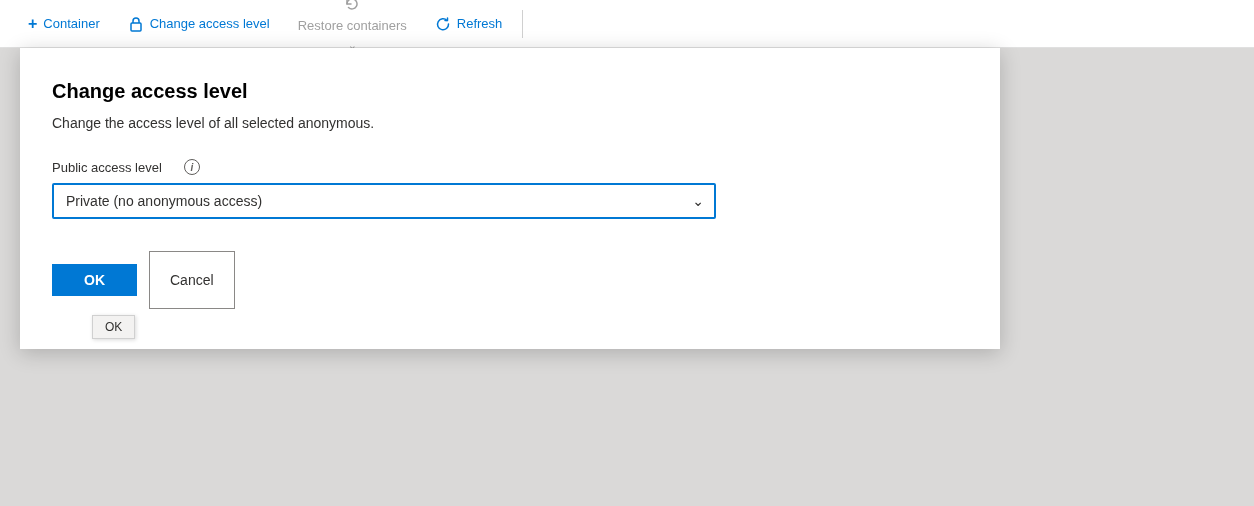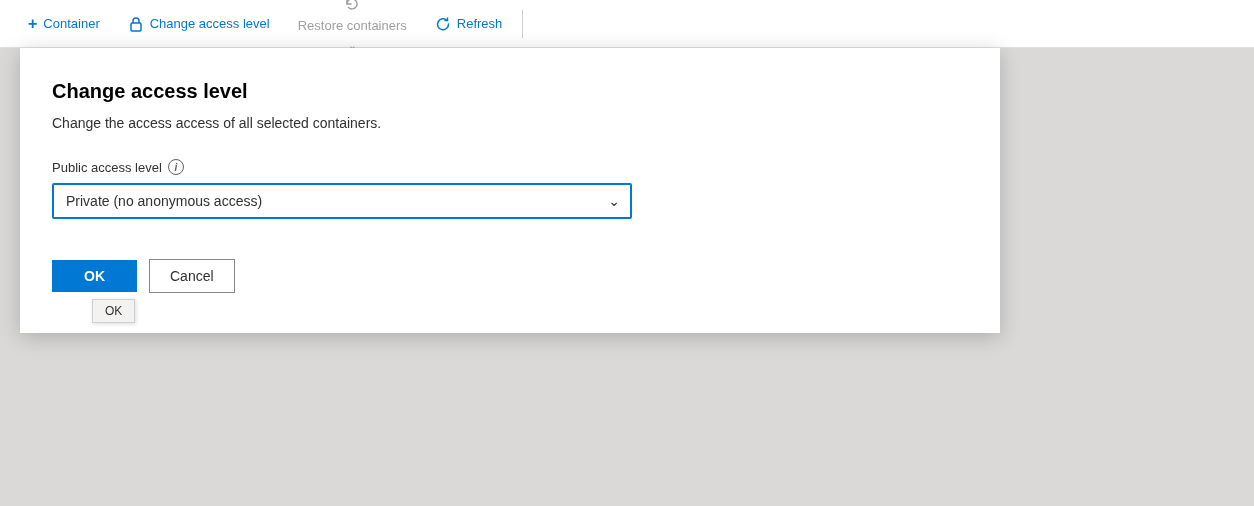--- a/index.html
+++ b/index.html
@@ -105,21 +105,21 @@
 
     .modal-description {
       font-size: 14px;
       color: #323130;
       margin-bottom: 28px;
     }
 
     .form-label {
       display: flex;
       align-items: center;
-      gap: 6px;
+      gap: 22px;
       font-size: 13px;
       color: #323130;
       margin-bottom: 8px;
     }
 
     .info-icon {
       display: inline-flex;
       align-items: center;
       justify-content: center;
       width: 16px;
@@ -128,22 +128,22 @@
       border-radius: 50%;
       font-size: 10px;
       color: #605e5c;
       cursor: pointer;
       font-style: italic;
       font-weight: bold;
     }
 
     .select-wrapper {
       position: relative;
-      width: 580px;
-      margin-bottom: 40px;
+      width: 664px;
+      margin-bottom: 32px;
     }
 
     .select-box {
       width: 100%;
       padding: 8px 40px 8px 12px;
       border: 2px solid #0078d4;
       border-radius: 2px;
       font-size: 14px;
       color: #323130;
       background: #ffffff;
@@ -179,21 +179,21 @@
       font-weight: 600;
       cursor: pointer;
       font-family: 'Segoe UI', Arial, sans-serif;
       min-width: 80px;
     }
 
     .btn-cancel {
       background: #ffffff;
       color: #323130;
       border: 1px solid #8a8886;
-      padding: 8px 20px;
+      padding: 20px 20px;
       font-size: 14px;
       cursor: pointer;
       font-family: 'Segoe UI', Arial, sans-serif;
       min-width: 80px;
     }
 
     
     .tooltip-ok {
       position: absolute;
       bottom: 10px;
@@ -260,21 +260,21 @@
 </div>
 
 <div class="page-bg">
 
   <div class="modal-overlay"></div>
 
   <div class="modal">
 
     <h2 class="modal-title">Change access level</h2>
 
-    <p class="modal-description">Change the access access of all selected containers.</p>
+    <p class="modal-description">Change the access level of all selected anonymous.</p>
 
     <div class="form-label">
       <span>Public access level</span>
       <span class="info-icon" title="Information">i</span>
     </div>
 
     <div class="select-wrapper">
       <select class="select-box">
         <option>Private (no anonymous access)</option>
         <option>Blob (anonymous read access for blobs only)</option>

